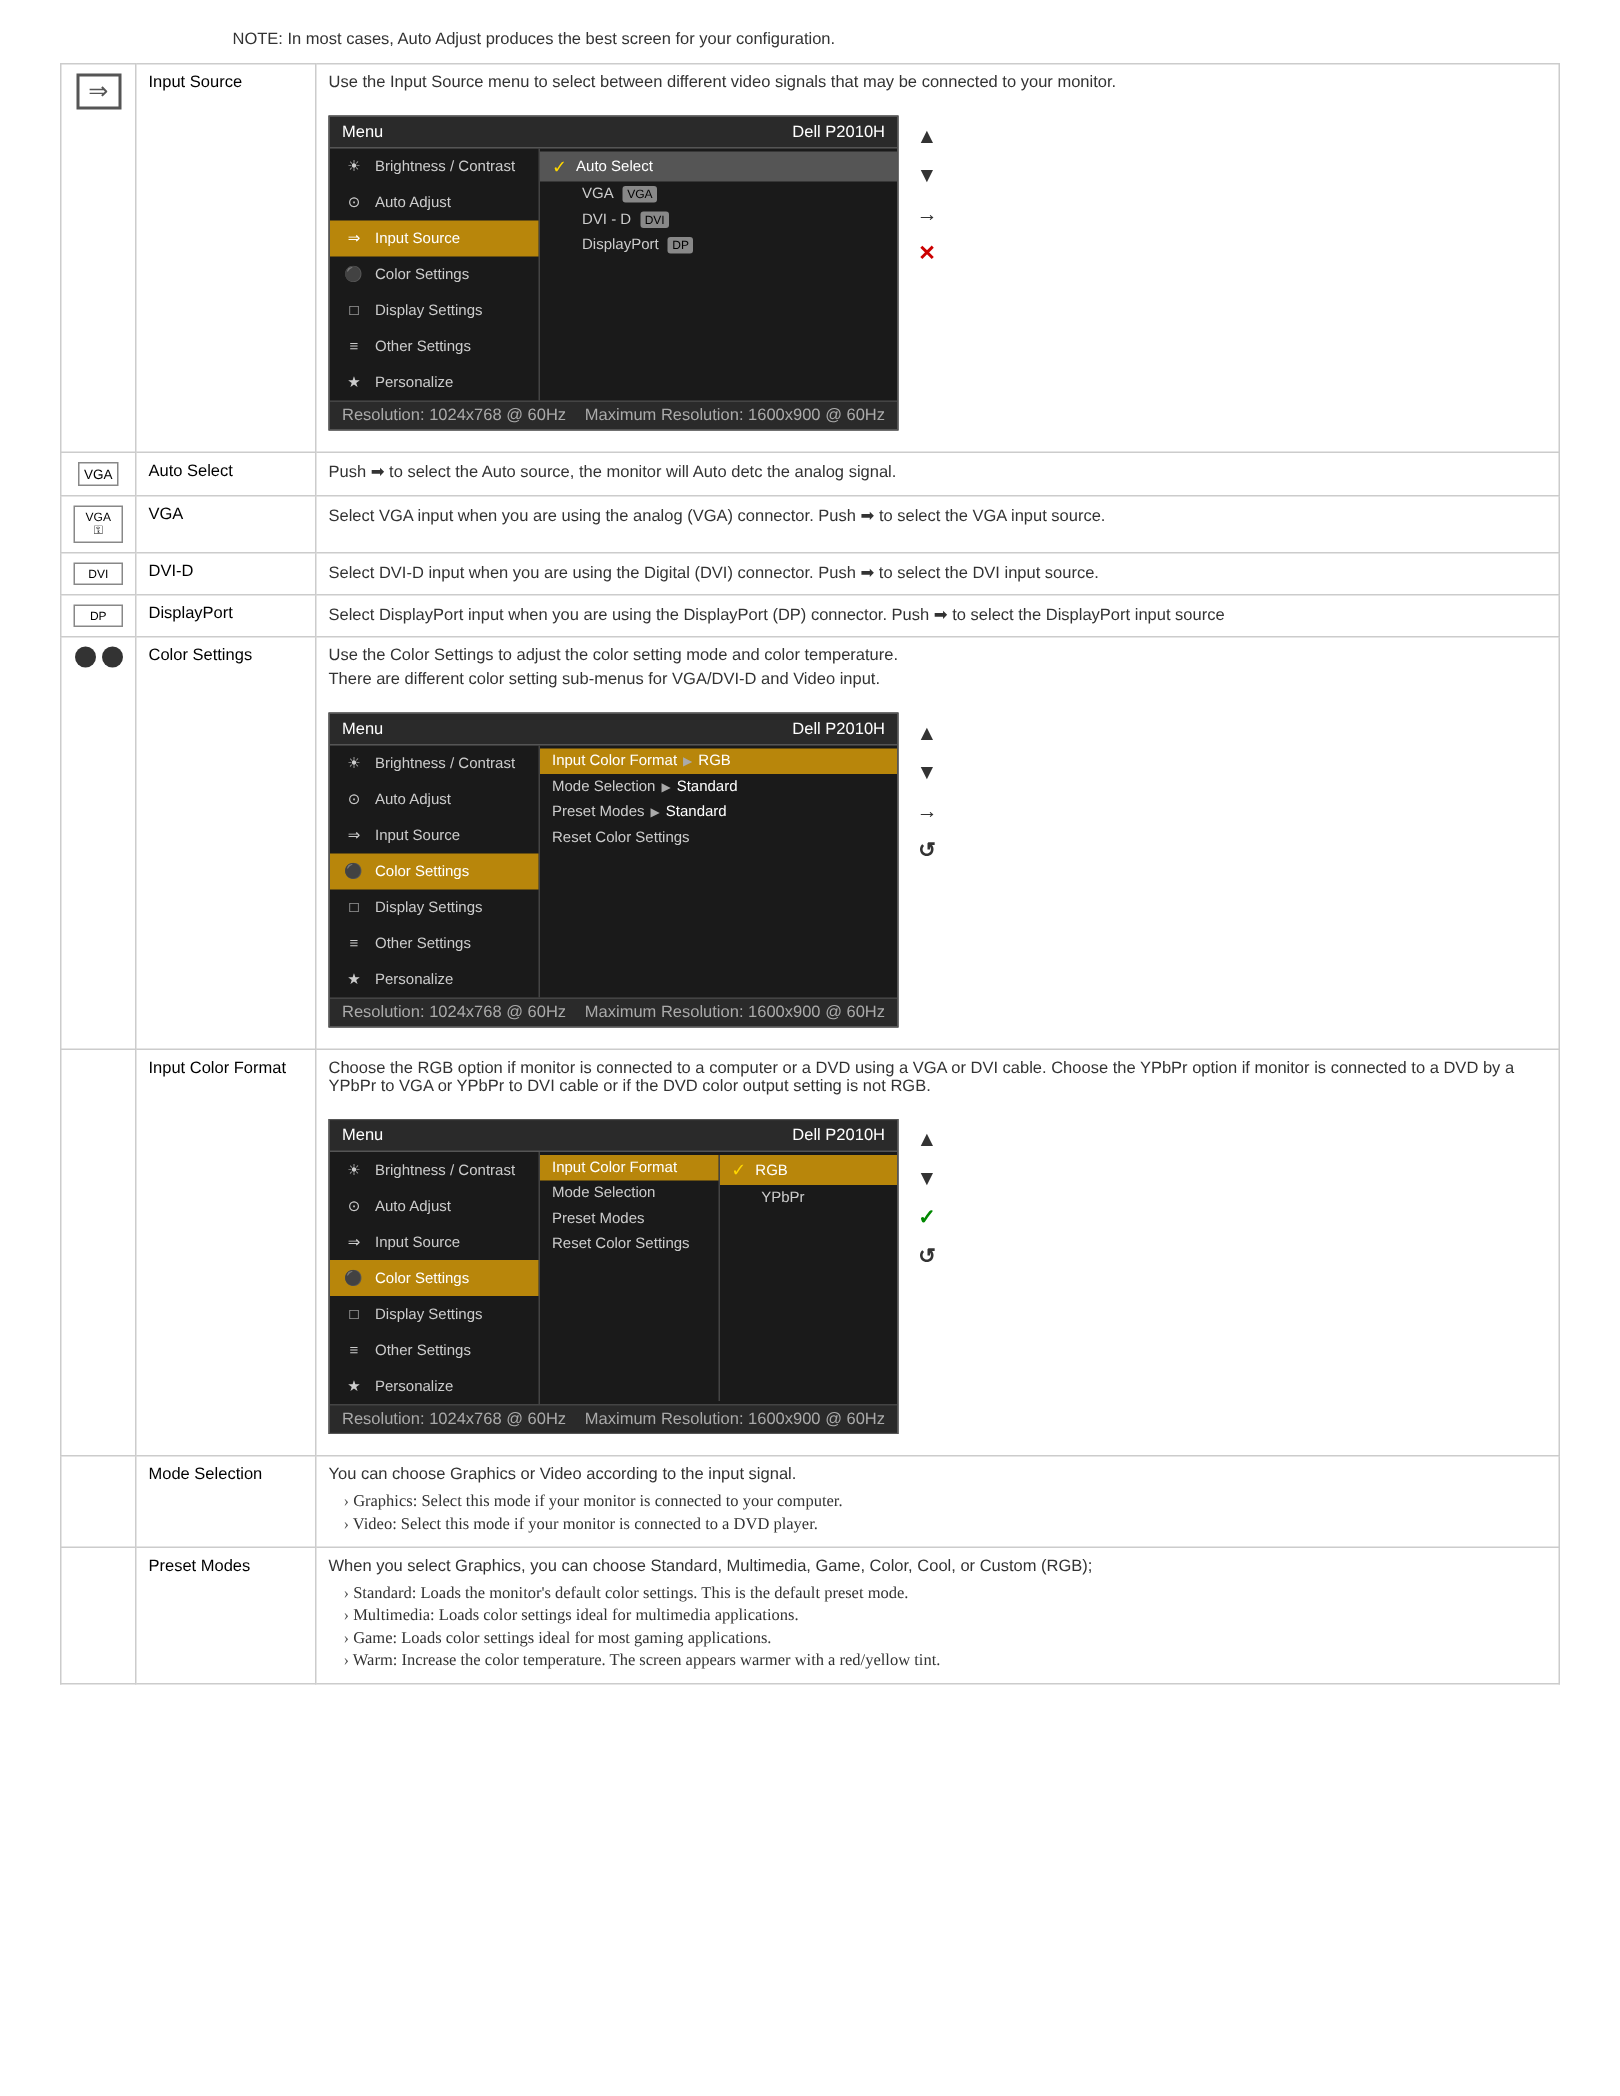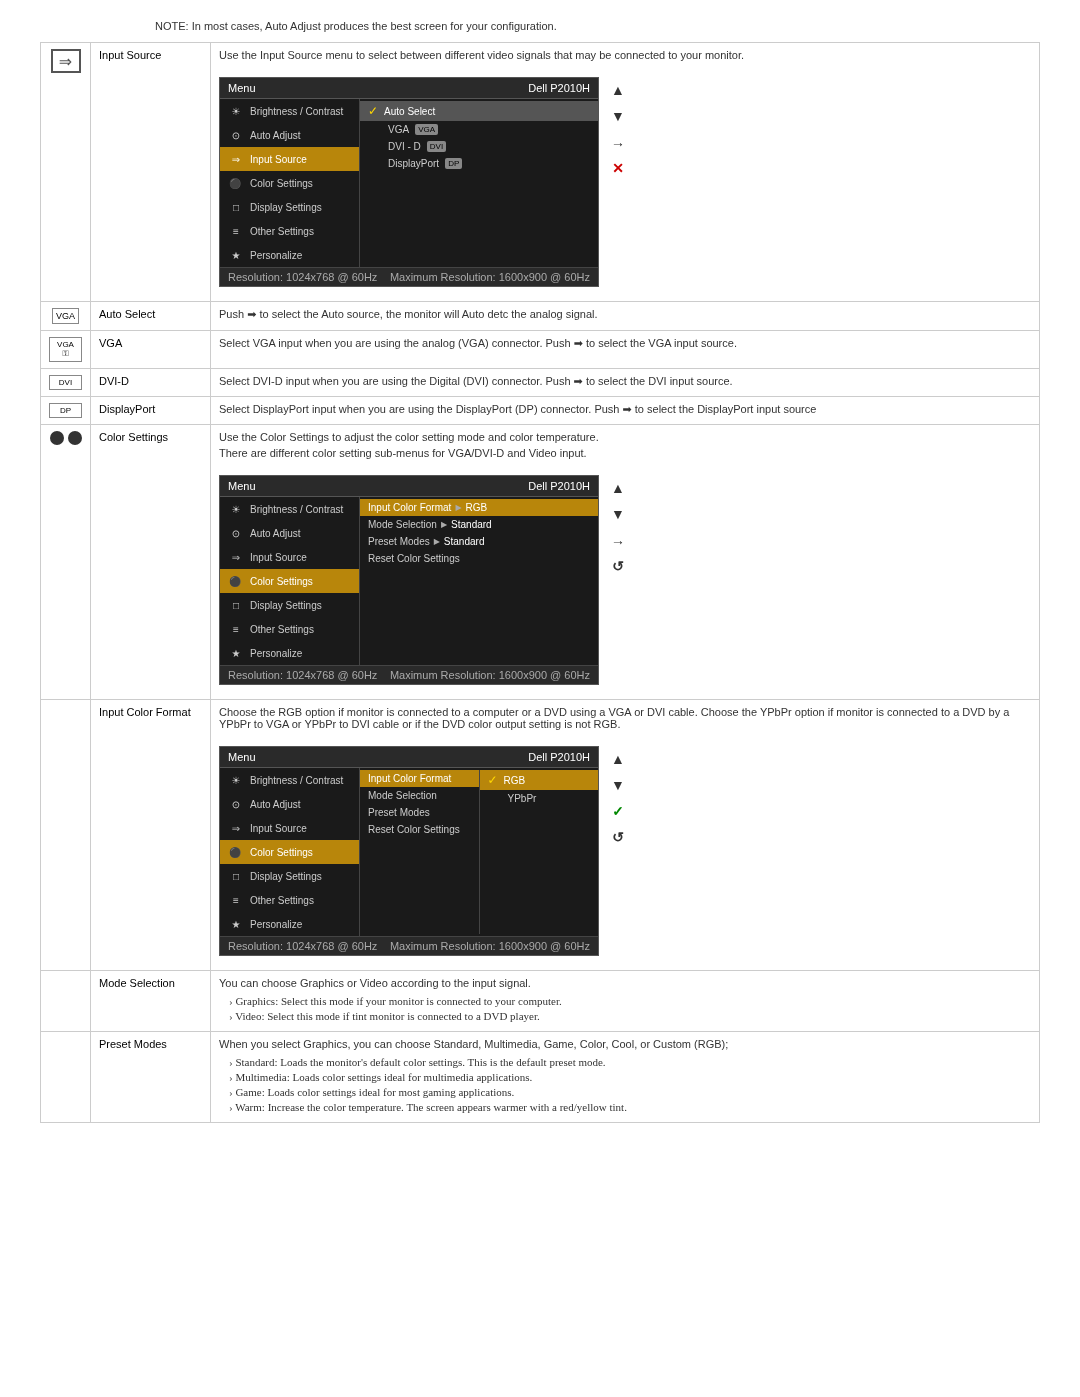--- a/index.html
+++ b/index.html
@@ -511,21 +511,21 @@
       </td>
     </tr>
 
     <tr>
       <td class="icon-cell"></td>
       <td class="label-cell">Mode Selection</td>
       <td class="desc-cell">
         <div style="margin-bottom:6px;">You can choose Graphics or Video according to the input signal.</div>
         <ul class="bullet-list">
           <li>Graphics: Select this mode if your monitor is connected to your computer.</li>
-          <li>Video: Select this mode if tint monitor is connected to a DVD player.</li>
+          <li>Video: Select this mode if your monitor is connected to a DVD player.</li>
         </ul>
       </td>
     </tr>
 
     <tr>
       <td class="icon-cell"></td>
       <td class="label-cell">Preset Modes</td>
       <td class="desc-cell">
         <div style="margin-bottom:6px;">When you select Graphics, you can choose Standard, Multimedia, Game, Color, Cool, or Custom (RGB);</div>
         <ul class="bullet-list">

